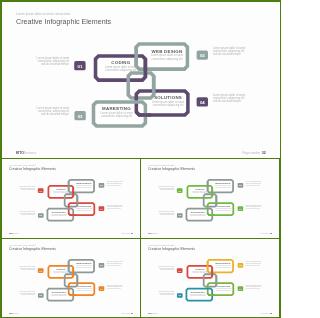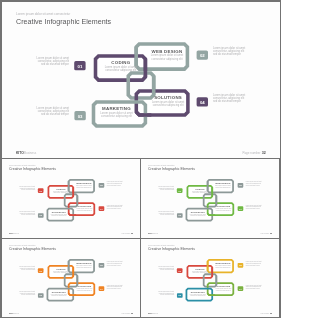--- a/index.html
+++ b/index.html
@@ -1,18 +1,18 @@
 <!DOCTYPE html>
 <html><head>
 <meta charset="utf-8">
 <style>
   html,body{margin:0;padding:0;}
   body{width:281px;height:318px;background:#fff;
        font-family:"Liberation Sans",sans-serif;overflow:hidden;}
-  .page{position:relative;width:281px;height:318px;background:#737373;}
+  .page{position:relative;width:281px;height:318px;background:#4d7c0f;}
   .slide{position:absolute;background:#fdfdfd;overflow:hidden;}
   .hero{left:1.5px;top:1.5px;width:278px;height:156px;}
   .tn1{left:1.5px;top:159px;width:138.2px;height:78.5px;}
   .tn2{left:141.2px;top:159px;width:138.3px;height:78.5px;}
   .tn3{left:1.5px;top:239px;width:138.2px;height:77.5px;}
   .tn4{left:141.2px;top:239px;width:138.3px;height:77.5px;}
   .slide svg{display:block;position:absolute;left:0;top:0;overflow:visible;}
 </style>
 </head>
 <body>

